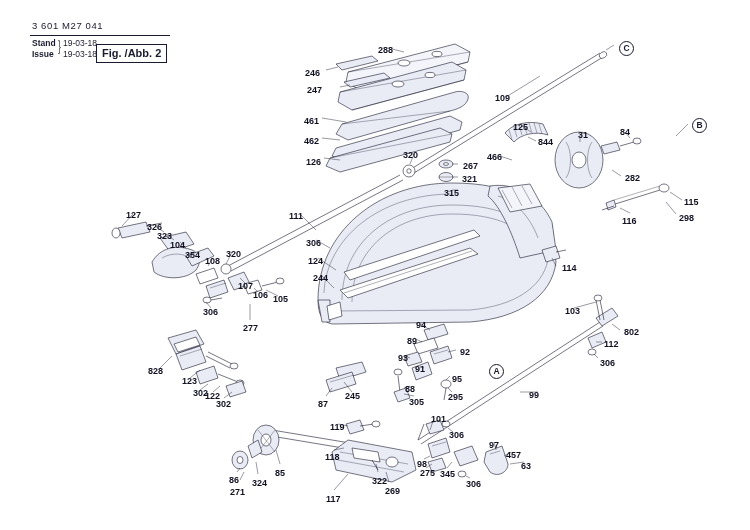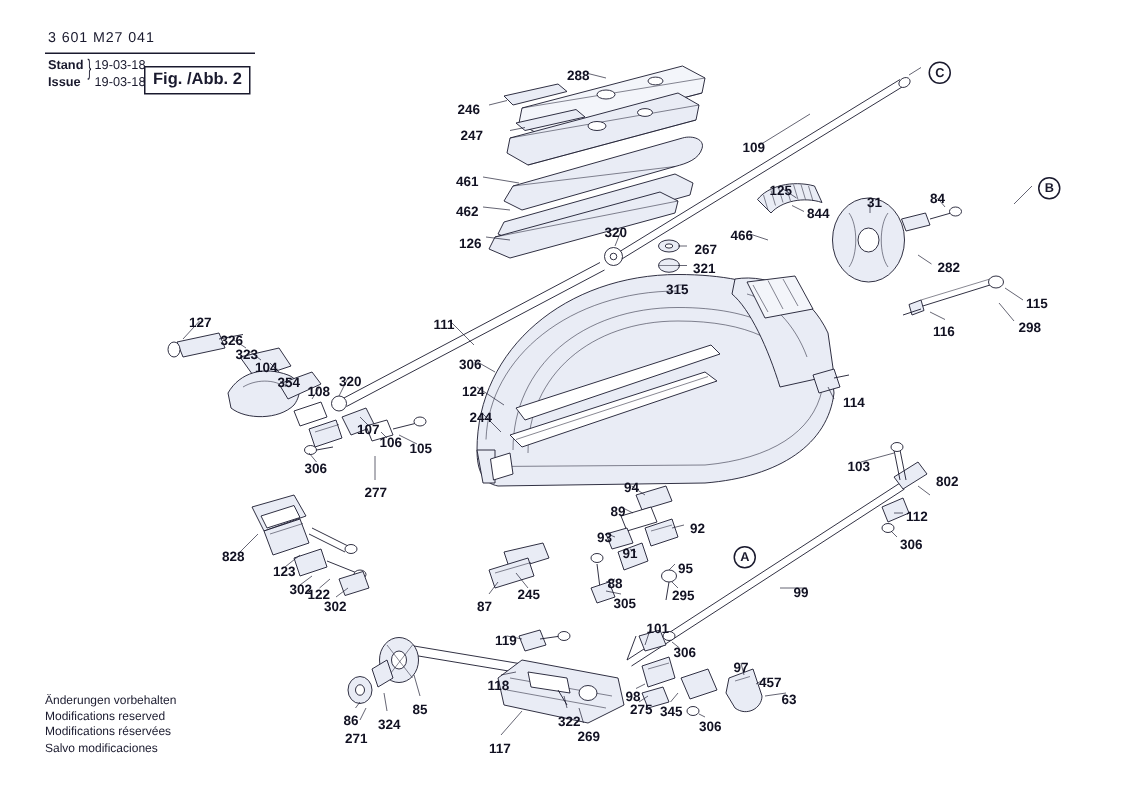--- a/index.html
+++ b/index.html
@@ -430,21 +430,21 @@
   <div class="lab" style="left:226px;top:249px">320</div>
   <div class="lab" style="left:205px;top:256px">108</div>
   <div class="lab" style="left:562px;top:263px">114</div>
   <div class="lab" style="left:238px;top:281px">107</div>
   <div class="lab" style="left:313px;top:273px">244</div>
   <div class="lab" style="left:253px;top:290px">106</div>
   <div class="lab" style="left:273px;top:294px">105</div>
   <div class="lab" style="left:203px;top:307px">306</div>
   <div class="lab" style="left:243px;top:323px">277</div>
   <div class="lab" style="left:565px;top:306px">103</div>
-  <div class="lab" style="left:624px;top:316px">802</div>
+  <div class="lab" style="left:624px;top:327px">802</div>
   <div class="lab" style="left:604px;top:339px">112</div>
   <div class="lab" style="left:600px;top:358px">306</div>
   <div class="lab" style="left:416px;top:320px">94</div>
   <div class="lab" style="left:407px;top:336px">89</div>
   <div class="lab" style="left:460px;top:347px">92</div>
   <div class="lab" style="left:398px;top:353px">93</div>
   <div class="lab" style="left:148px;top:366px">828</div>
   <div class="lab" style="left:415px;top:364px">91</div>
   <div class="lab" style="left:452px;top:374px">95</div>
   <div class="lab" style="left:529px;top:390px">99</div>
@@ -473,20 +473,14 @@
   <div class="lab" style="left:230px;top:487px">271</div>
   <div class="lab" style="left:252px;top:478px">324</div>
   <div class="lab" style="left:326px;top:494px">117</div>
   <div class="lab" style="left:372px;top:476px">322</div>
   <div class="lab" style="left:385px;top:486px">269</div>
 
   <div class="circ" style="left:619px;top:41px">C</div>
   <div class="circ" style="left:692px;top:118px">B</div>
   <div class="circ" style="left:489px;top:364px">A</div>
 
-  <div id="footer">
-    <div>Änderungen vorbehalten</div>
-    <div>Modifications reserved</div>
-    <div>Modifications réservées</div>
-    <div>Salvo modificaciones</div>
-  </div>
 
 </div>
 
 </body></html>

